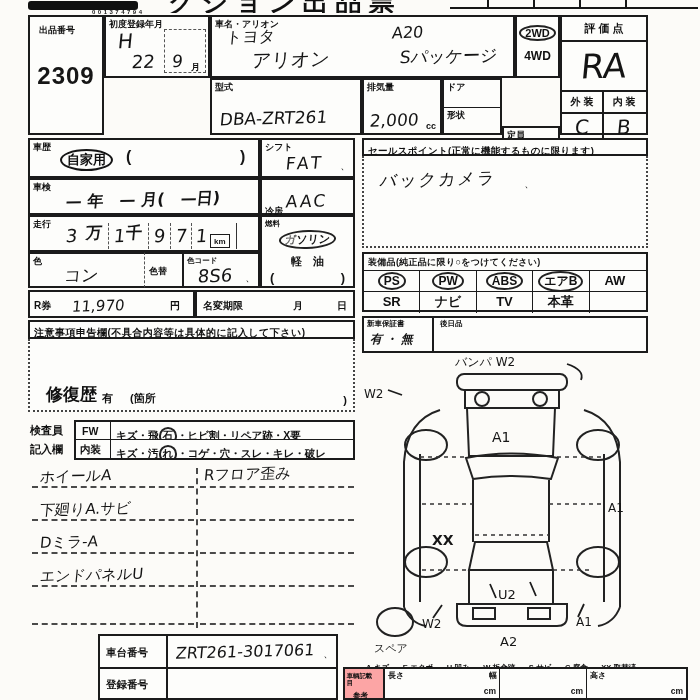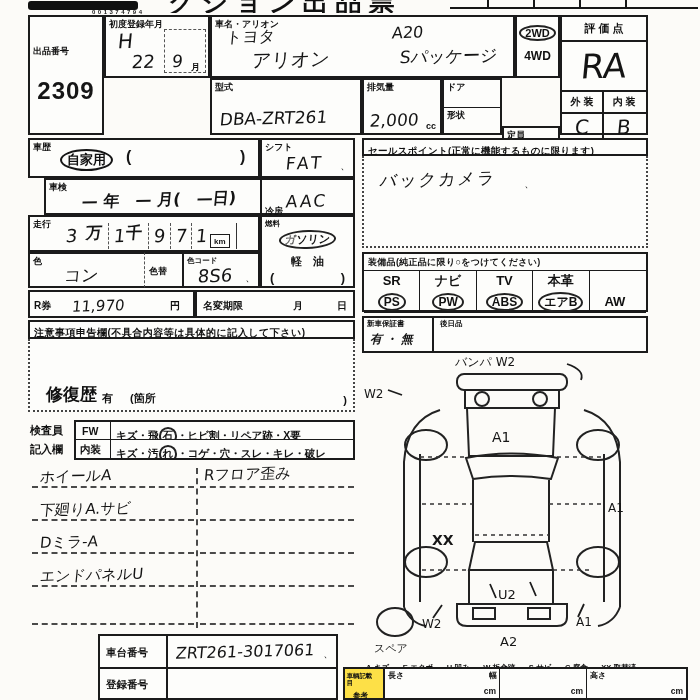--- a/index.html
+++ b/index.html
@@ -30,21 +30,21 @@
   <div class="nb" style="left:168px;top:0;width:310px;height:13px;overflow:hidden;">
     <span class="nb big" style="top:-15px;left:0;font-size:26px;letter-spacing:7px;">クション出品票</span>
   </div>
   <div class="nb" style="left:450px;top:7px;width:248px;height:2px;background:#161616;"></div>
   <div class="nb" style="left:487px;top:0;width:2px;height:7px;background:#161616;"></div>
   <div class="nb" style="left:533px;top:0;width:2px;height:7px;background:#161616;"></div>
   <div class="nb" style="left:579px;top:0;width:2px;height:7px;background:#161616;"></div>
   <div class="nb" style="left:625px;top:0;width:2px;height:7px;background:#161616;"></div>
 
   <div class="box" style="left:28px;top:15px;width:76px;height:120px;">
-    <div class="lbl" style="padding:3px;margin-top:27px;">出品番号</div>
+    <div class="lbl" style="padding:9px;">出品番号</div>
     <div style="text-align:center;font-size:24px;font-weight:bold;margin-top:18px;letter-spacing:1px;">2309</div>
   </div>
 
   <div class="box" style="left:104px;top:15px;width:106px;height:63px;">
     <div class="lbl" style="padding:3px;">初度登録年月</div>
     <span class="hw nb" style="left:12px;top:12px;font-size:20px;">H</span>
     <span class="hw nb" style="left:26px;top:34px;font-size:18px;">22</span>
     <div class="nb" style="left:58px;top:12px;width:42px;height:44px;border:1.5px dashed #555;"></div>
     <span class="hw nb" style="left:66px;top:34px;font-size:17px;">9</span>
     <span class="nb lbl" style="left:85px;top:46px;">月</span>
@@ -113,21 +113,21 @@
     <span class="nb" style="left:96px;top:8px;font-size:16px;font-weight:bold;">(</span>
     <span class="nb" style="left:210px;top:8px;font-size:16px;font-weight:bold;">)</span>
   </div>
 
   <div class="box" style="left:260px;top:138px;width:95px;height:40px;">
     <span class="lbl nb" style="left:3px;top:3px;">シフト</span>
     <span class="hw nb" style="left:24px;top:13px;font-size:17px;letter-spacing:3px;">FAT</span>
     <span class="tick nb" style="right:2px;top:18px;">、</span>
   </div>
 
-  <div class="box" style="left:44px;top:178px;width:232px;height:37px;">
+  <div class="box" style="left:28px;top:178px;width:232px;height:37px;">
     <span class="lbl nb" style="left:3px;top:3px;">車検</span>
     <span class="hw nb" style="left:36px;top:10px;font-size:16px;font-weight:bold;">— 年　— 月(　—日)</span>
   </div>
 
   <div class="box" style="left:260px;top:178px;width:95px;height:37px;">
     <span class="lbl nb" style="left:3px;top:3px;margin-top:24px;">冷房</span>
     <span class="hw nb" style="left:24px;top:11px;font-size:17px;letter-spacing:2px;">AAC</span>
   </div>
 
   <div class="box" style="left:28px;top:215px;width:232px;height:37px;">
@@ -243,33 +243,33 @@
       <span class="big" style="font-size:9.5px;line-height:15px;padding-left:4px;letter-spacing:0.3px;">セールスポイント(正常に機能するものに限ります)</span>
     </div>
     <div class="dotbody nb" style="left:0;top:18px;width:286px;height:92px;background:#fdfdfb;">
       <span class="hw nb" style="left:16px;top:12px;font-size:17px;letter-spacing:2px;">バックカメラ</span>
       <span class="tick nb" style="left:160px;top:20px;">、</span>
     </div>
   </div>
 
   <div class="box" style="left:362px;top:252px;width:286px;height:60px;">
     <div class="big" style="font-size:9px;padding:2px 0 1px 4px;border-bottom:1.5px solid #1b1b1b;letter-spacing:0.3px;">装備品(純正品に限り○をつけてください)</div>
+    <div style="overflow:hidden;border-bottom:1.5px solid #1b1b1b;height:21px;">
+      <div class="cell" style="width:20%;border-right:1.5px solid #1b1b1b;height:21px;"><span class="ellh big" style="font-size:12px;">PS</span></div>
+      <div class="cell" style="width:20%;border-right:1.5px solid #1b1b1b;height:21px;"><span class="ellh big" style="font-size:12px;">PW</span></div>
+      <div class="cell" style="width:20%;border-right:1.5px solid #1b1b1b;height:21px;"><span class="ellh big" style="font-size:12px;">ABS</span></div>
+      <div class="cell" style="width:20%;border-right:1.5px solid #1b1b1b;height:21px;"><span class="ellh big" style="font-size:12px;">エアB</span></div>
+      <div class="cell big" style="width:18%;font-size:13px;line-height:20px;">AW</div>
+    </div>
     <div style="overflow:hidden;height:21px;">
       <div class="cell big" style="width:20%;border-right:1.5px solid #1b1b1b;height:21px;font-size:13px;line-height:20px;">SR</div>
       <div class="cell big" style="width:20%;border-right:1.5px solid #1b1b1b;height:21px;font-size:13px;line-height:20px;">ナビ</div>
       <div class="cell big" style="width:20%;border-right:1.5px solid #1b1b1b;height:21px;font-size:13px;line-height:20px;">TV</div>
       <div class="cell big" style="width:20%;border-right:1.5px solid #1b1b1b;height:21px;font-size:13px;line-height:20px;">本革</div>
       <div class="cell big" style="width:18%;height:21px;"></div>
-    </div>
-    <div style="overflow:hidden;border-bottom:1.5px solid #1b1b1b;height:21px;">
-      <div class="cell" style="width:20%;border-right:1.5px solid #1b1b1b;height:21px;"><span class="ellh big" style="font-size:12px;">PS</span></div>
-      <div class="cell" style="width:20%;border-right:1.5px solid #1b1b1b;height:21px;"><span class="ellh big" style="font-size:12px;">PW</span></div>
-      <div class="cell" style="width:20%;border-right:1.5px solid #1b1b1b;height:21px;"><span class="ellh big" style="font-size:12px;">ABS</span></div>
-      <div class="cell" style="width:20%;border-right:1.5px solid #1b1b1b;height:21px;"><span class="ellh big" style="font-size:12px;">エアB</span></div>
-      <div class="cell big" style="width:18%;font-size:13px;line-height:20px;">AW</div>
     </div>
   </div>
 
   <div class="box" style="left:362px;top:316px;width:286px;height:37px;">
     <div class="nb" style="left:0;top:0;width:70px;height:33px;border-right:2px solid #1b1b1b;">
       <div class="lbl7" style="padding:2px 0 0 3px;">新車保証書</div>
       <div class="big" style="font-size:12px;padding:3px 0 0 6px;font-style:italic;">有 ・ 無</div>
     </div>
     <span class="lbl7 nb" style="left:76px;top:2px;">後日品</span>
   </div>
@@ -335,21 +335,21 @@
     <span class="lbl7" style="margin-right:9px;">A-キズ</span>
     <span class="lbl7" style="margin-right:9px;">E-エクボ</span>
     <span class="lbl7" style="margin-right:9px;">U-凹み</span>
     <span class="lbl7" style="margin-right:9px;">W-板金跡</span>
     <span class="lbl7" style="margin-right:9px;">S-サビ</span>
     <span class="lbl7" style="margin-right:9px;">C-腐食</span>
     <span class="lbl7">XX-取替済</span>
   </div>
 
   <div class="box" style="left:343px;top:667px;width:345px;height:33px;">
-    <div class="nb" style="left:0;top:0;width:40px;height:29px;border-right:2px solid #1b1b1b;background:#fde047;">
+    <div class="nb" style="left:0;top:0;width:40px;height:29px;border-right:2px solid #1b1b1b;background:#fca5a5;">
       <div class="lbl7" style="padding:3px 0 0 2px;transform:scale(0.85);transform-origin:left;">車輌記載目</div>
       <div class="lbl7" style="padding:3px 0 0 8px;">参考</div>
     </div>
     <div class="nb" style="left:40px;top:0;width:115px;height:29px;border-right:1.5px solid #1b1b1b;">
       <span class="lbl nb" style="left:3px;top:3px;font-size:8px;">長さ</span>
       <span class="lbl nb" style="right:3px;bottom:3px;font-size:8.5px;">cm</span>
     </div>
     <div class="nb" style="left:141px;top:0;width:101px;height:29px;border-right:1.5px solid #1b1b1b;">
       <span class="lbl nb" style="left:3px;top:3px;font-size:8px;">幅</span>
       <span class="lbl nb" style="right:3px;bottom:3px;font-size:8.5px;">cm</span>

